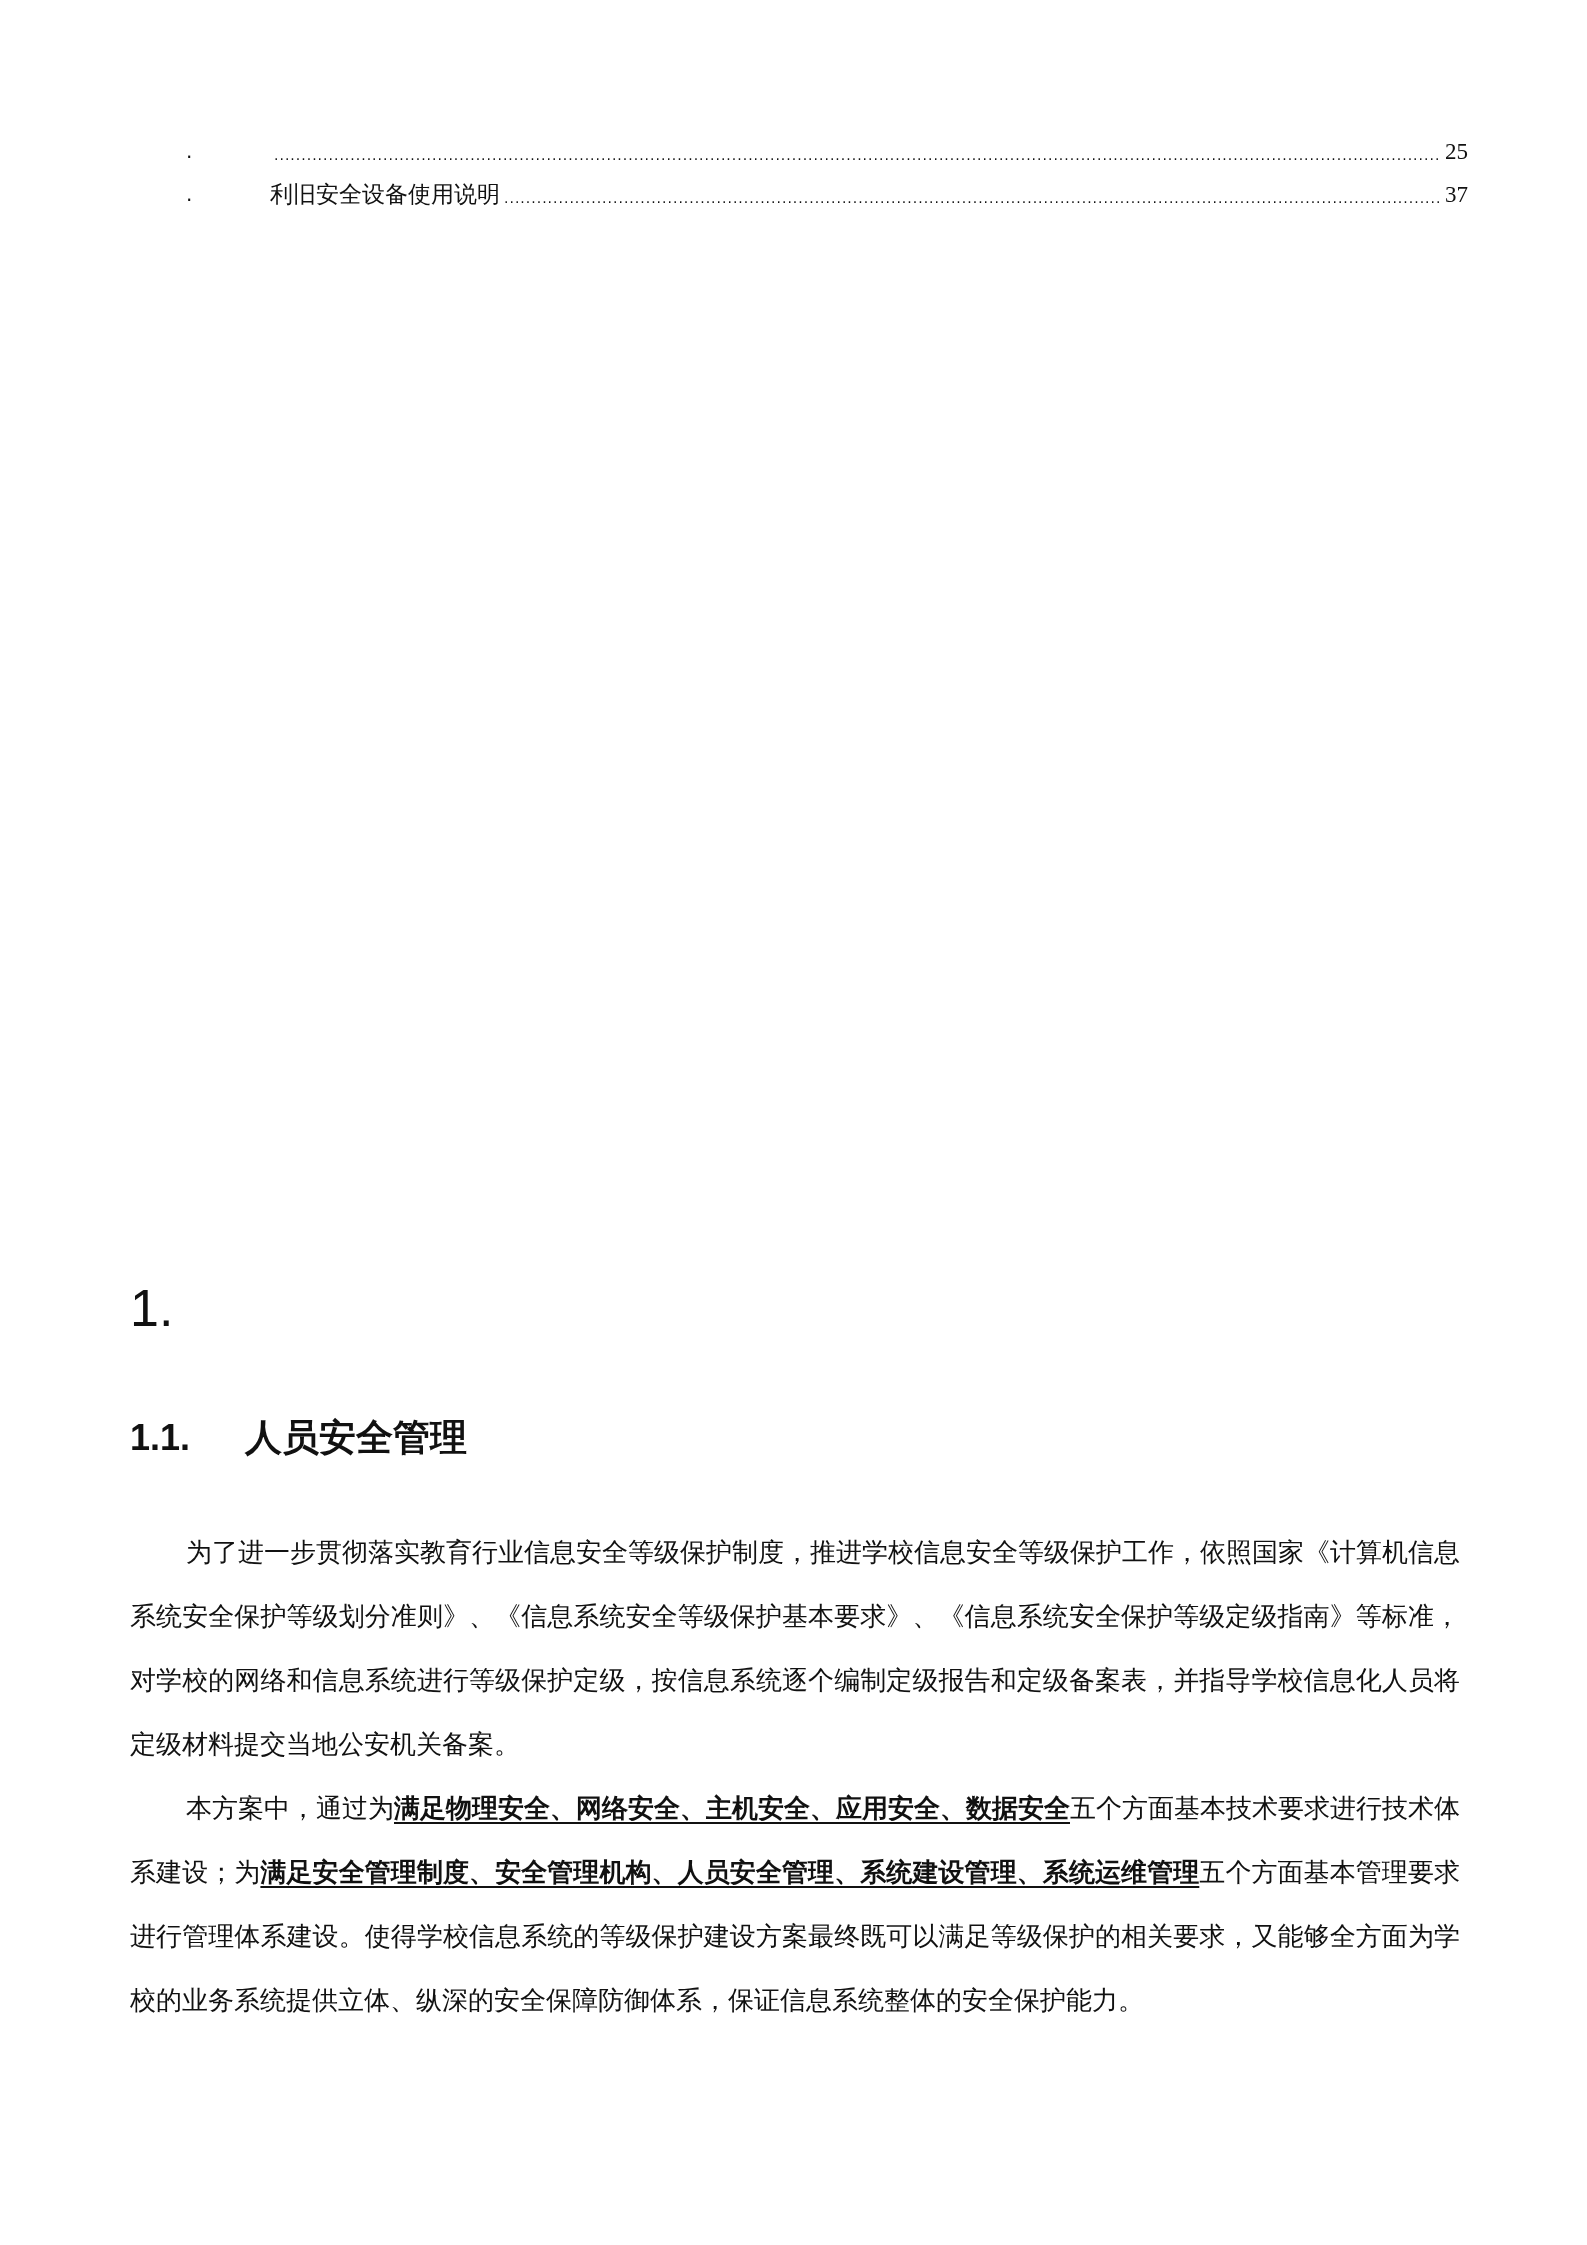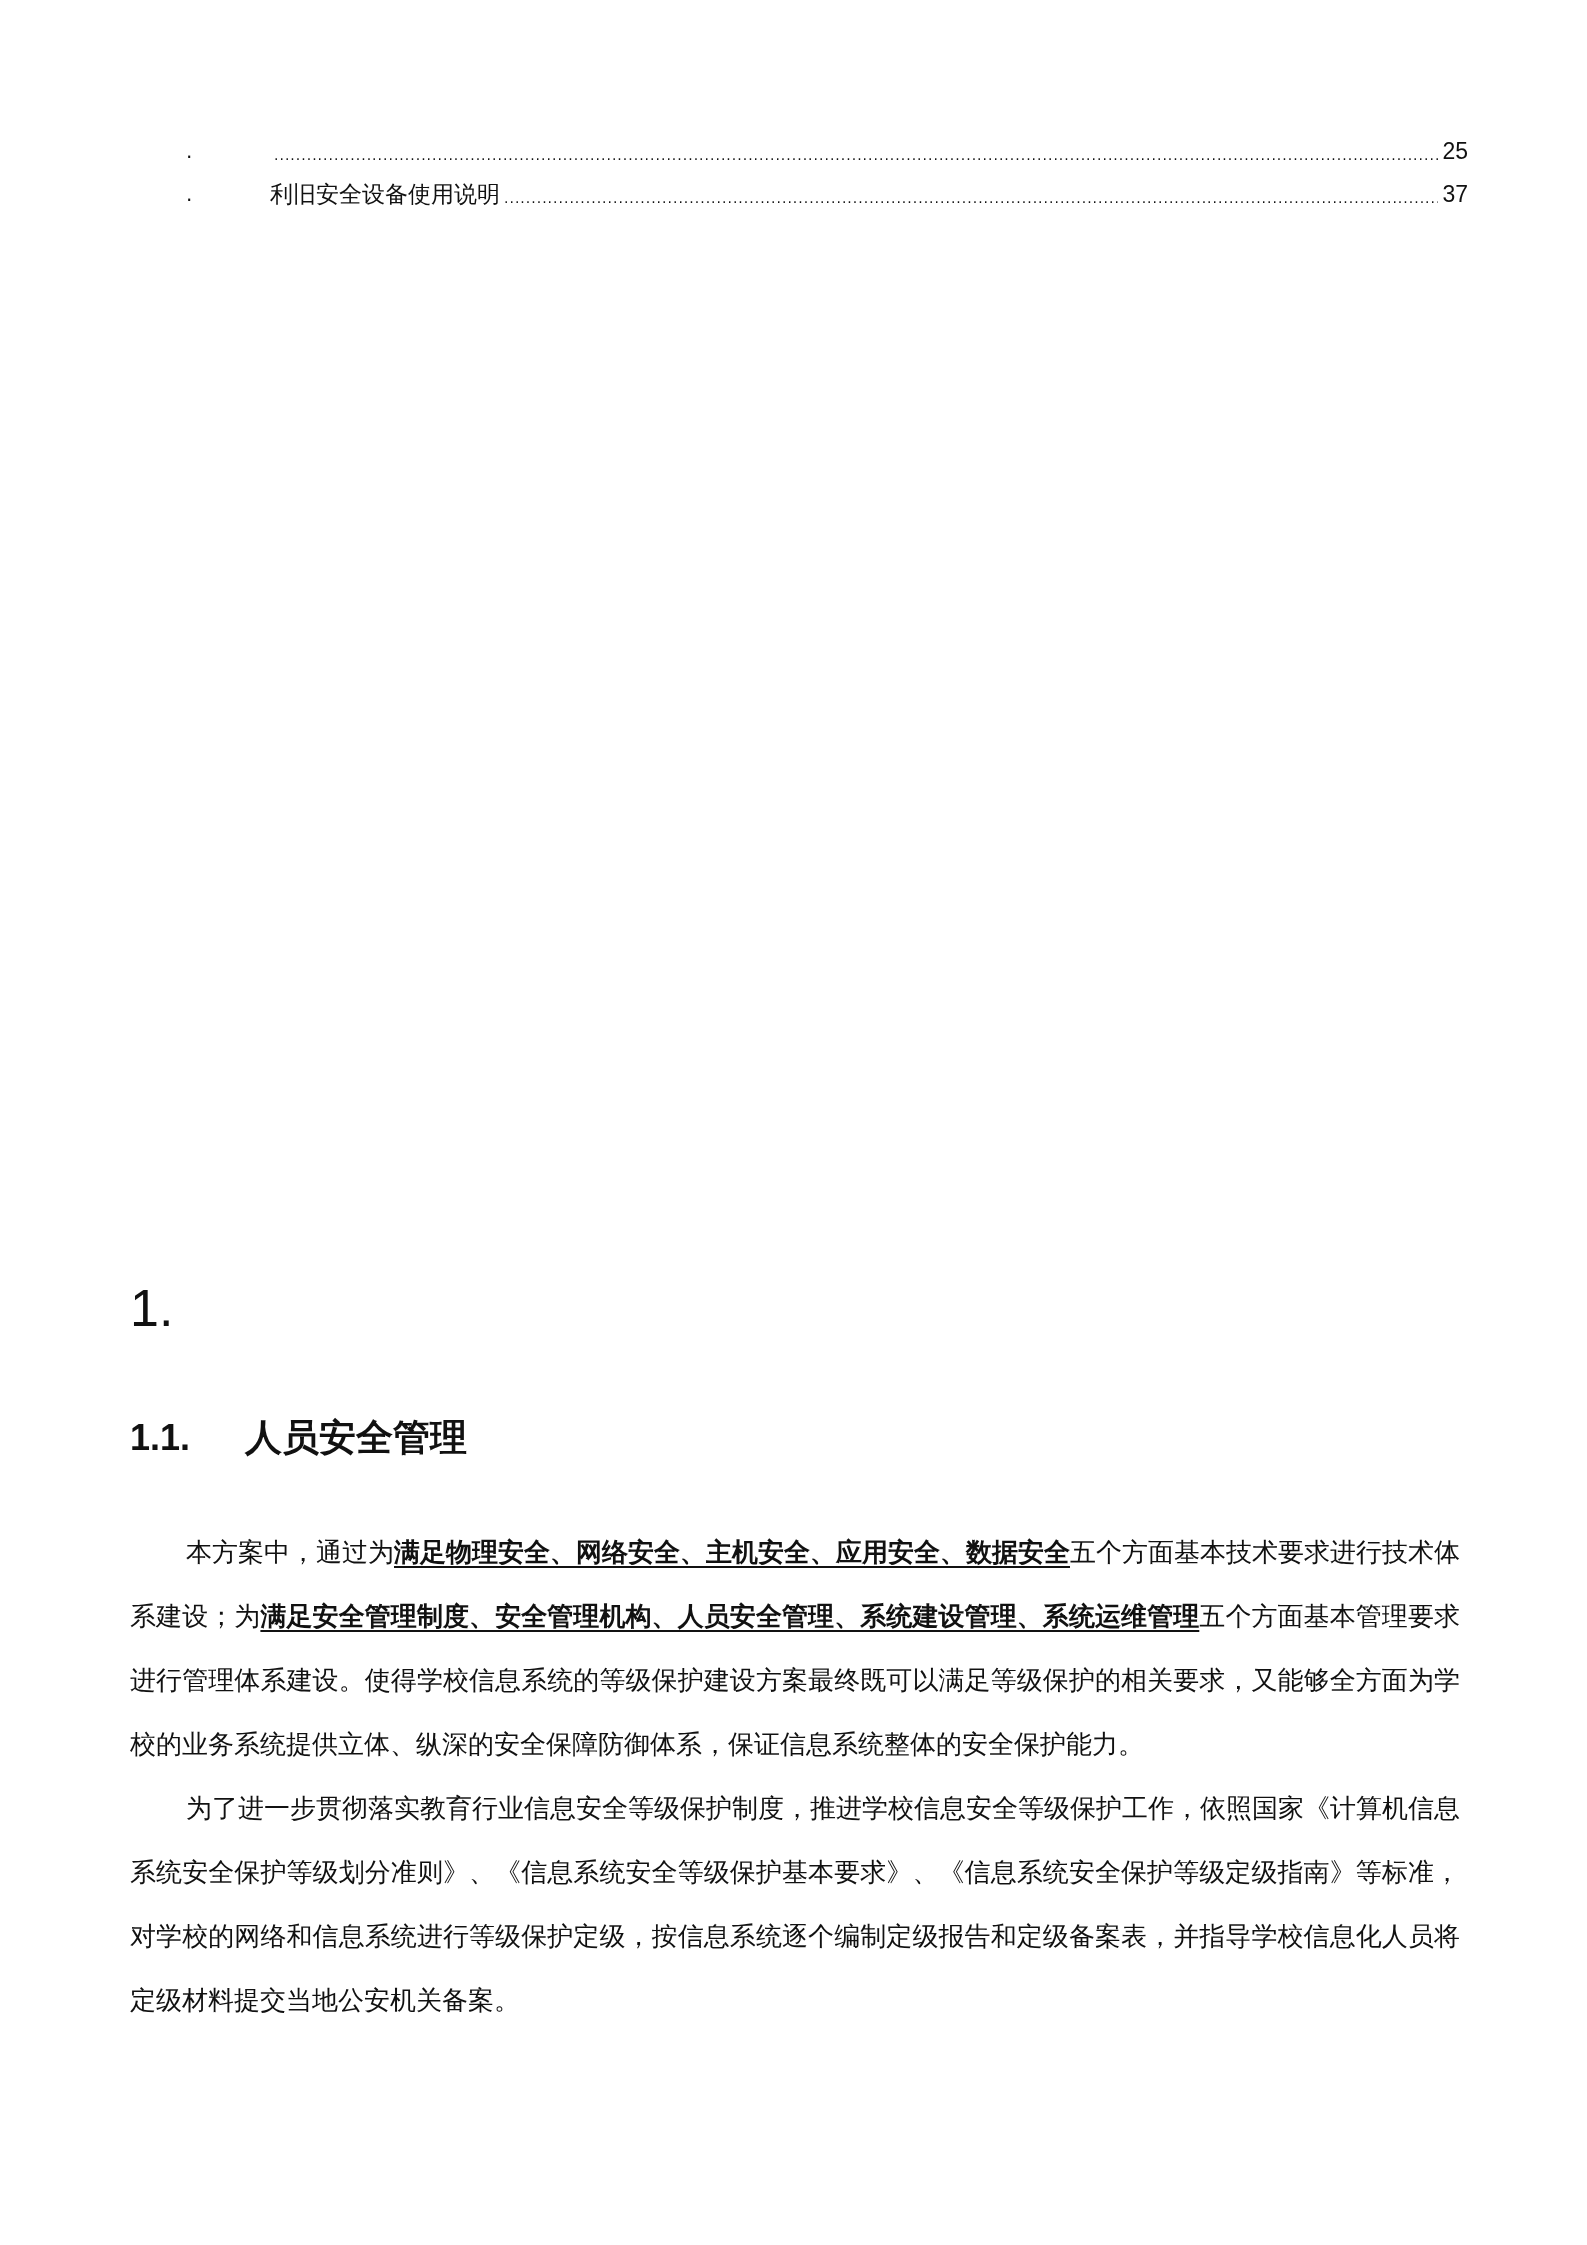--- a/index.html
+++ b/index.html
@@ -54,21 +54,21 @@
       letter-spacing: 1px;
       font-size: 14px;
       position: relative;
       top: 4px;
     }
     .toc-leader::before {
       content: "..............................................................................................................................................................................................................................................................................................................";
     }
     .toc-page {
       flex: 0 0 auto;
-      font-family: Liberation Sans, sans-serif;
+      font-family: Liberation Serif, serif;
     }
 
     
     .h1 {
       position: absolute;
       left: 130px;
       top: 1268px;
       font-size: 54px;
       font-weight: bold;
       display: flex;
@@ -142,17 +142,17 @@
   <div class="h1">
     <span class="h1-num">1.</span>
   </div>
 
   <div class="h2">
     <span class="h2-num">1.1.</span>
     <span>人员安全管理</span>
   </div>
 
   <div class="body-text">
+    <p class="para">为了进一步贯彻落实教育行业信息安全等级保护制度，推进学校信息安全等级保护工作，依照国家《计算机信息系统安全保护等级划分准则》、《信息系统安全等级保护基本要求》、《信息系统安全保护等级定级指南》等标准，对学校的网络和信息系统进行等级保护定级，按信息系统逐个编制定级报告和定级备案表，并指导学校信息化人员将定级材料提交当地公安机关备案。</p>
     <p class="para"><span>本方案中，通过为</span><span class="em-u">满足物理安全、网络安全、主机安全、应用安全、数据安全</span><span>五个方面基本技术要求进行技术体系建设；为</span><span class="em-u">满足安全管理制度、安全管理机构、人员安全管理、系统建设管理、系统运维管理</span><span>五个方面基本管理要求进行管理体系建设。使得学校信息系统的等级保护建设方案最终既可以满足等级保护的相关要求，又能够全方面为学校的业务系统提供立体、纵深的安全保障防御体系，保证信息系统整体的安全保护能力。</span></p>
-    <p class="para">为了进一步贯彻落实教育行业信息安全等级保护制度，推进学校信息安全等级保护工作，依照国家《计算机信息系统安全保护等级划分准则》、《信息系统安全等级保护基本要求》、《信息系统安全保护等级定级指南》等标准，对学校的网络和信息系统进行等级保护定级，按信息系统逐个编制定级报告和定级备案表，并指导学校信息化人员将定级材料提交当地公安机关备案。</p>
   </div>
 
 </div>
 
 </body></html>

